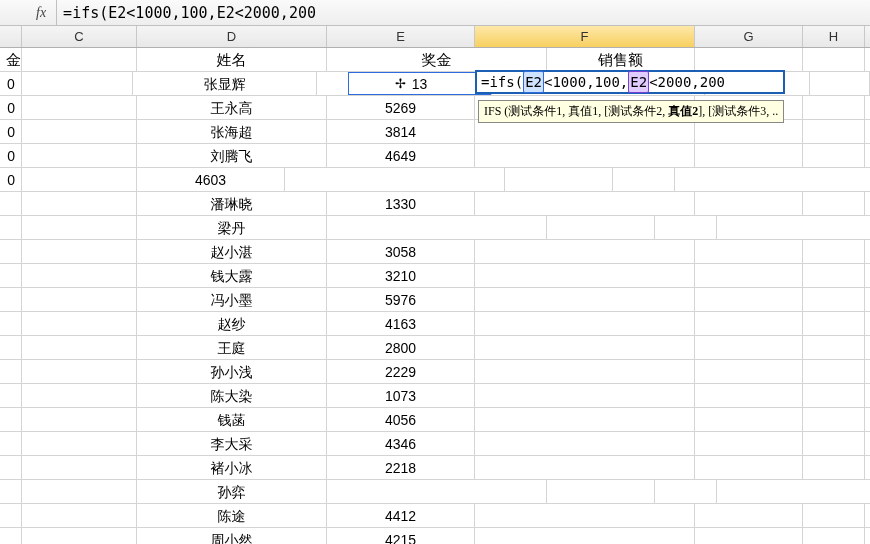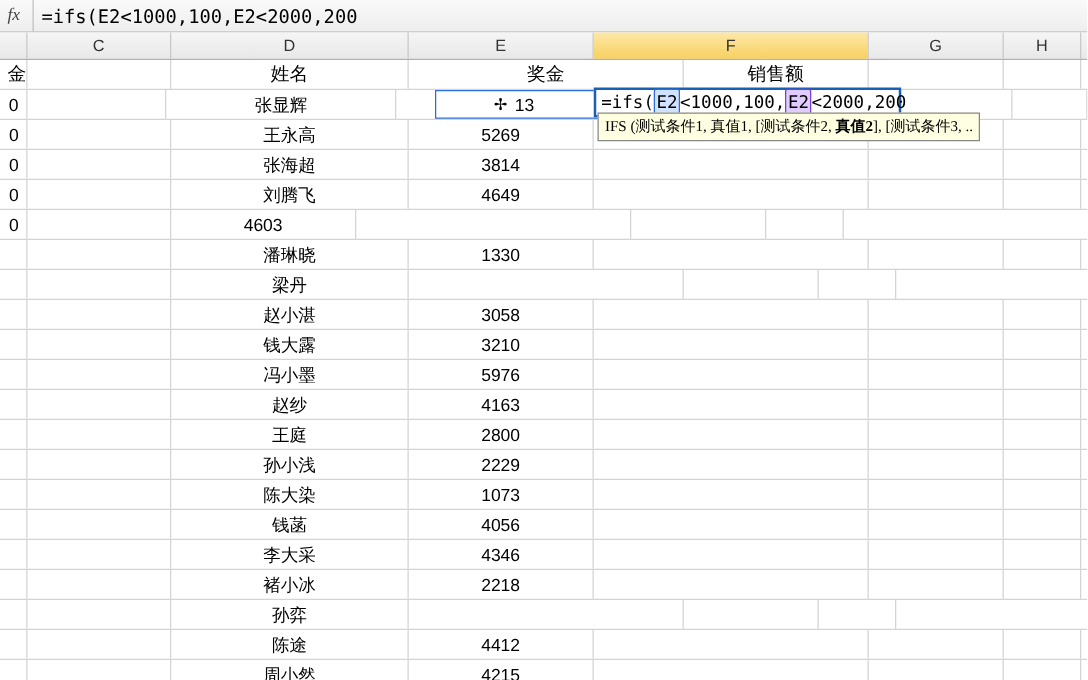--- a/index.html
+++ b/index.html
@@ -1,18 +1,18 @@
 <!DOCTYPE html>
 <html><head>
 <meta charset="utf-8">
 <style>
 * { margin:0; padding:0; box-sizing:border-box; }
 body { font-family:"Microsoft YaHei",SimSun,Arial,sans-serif; font-size:13px; background:#fff; overflow:hidden; width:870px; height:544px; position:relative; }
 .fbar { height:26px; border-bottom:1px solid #c0c0c0; display:flex; align-items:center; background:linear-gradient(#fafafa,#eee); }
-.fx { font-style:italic; font-family:serif; font-size:14px; padding:0 10px 0 6px; color:#444; border-right:1px solid #c0c0c0; height:100%; display:flex; align-items:center; }
+.fx { font-style:italic; font-family:serif; font-size:14px; padding:0 10px 0 6px; color:#444; border-right:1px solid #c0c0c0; height:100%; display:flex; align-items:center;margin-left:30px; }
 .finput { flex:1; padding:0 6px; font-family:Consolas,monospace; font-size:15px; color:#000; height:100%; display:flex; align-items:center;text-align:right; }
 .grid { position:relative; }
 .hdrs { display:flex; height:22px; background:linear-gradient(#f5f5f5,#e8e8e8); border-bottom:1px solid #b0b0b0; }
 .hdr { border-right:1px solid #c8c8c8; text-align:center; line-height:22px; color:#333; font-size:13px; }
 .hdr.active { background:linear-gradient(#fde8a8,#f8d060); }
 .rows { }
 .row { display:flex; height:24px; border-bottom:1px solid #d4d4d4; }
 .cell { border-right:1px solid #d4d4d4; padding:0 6px; line-height:24px; overflow:hidden; white-space:nowrap; font-size:14px; }
 .cell.center { text-align:center; }
 .cell.right { text-align:right; }
@@ -239,25 +239,25 @@
           <div class="cell c-e center">4215</div>
           <div class="cell c-f"></div>
           <div class="cell c-g"></div>
           <div class="cell c-h"></div>
         </div>
       </div>
   </div>
 
   <div class="cur-icon" style="left:395px; top:50px;">✢</div>
 
-  <div class="editing" style="left:475px; top:44px; width:246px; height:24px;">
+  <div class="editing" style="left:475px; top:44px; width:310px; height:24px;">
     <span>=ifs(</span>
       <span class="ref1">E2</span>
       <span>&lt;1000,100,</span>
       <span class="ref2">E2</span>
       <span>&lt;2000,200</span>
   </div>
 
-  <div class="tooltip" style="left:478px; top:64px;text-align:right;">
+  <div class="tooltip" style="left:478px; top:74px;text-align:right;">
     <span>IFS (测试条件1, 真值1, [测试条件2, </span><b>真值2</b><span>], [测试条件3, ..</span>
   </div>
 
 </div>
 
 </body></html>

